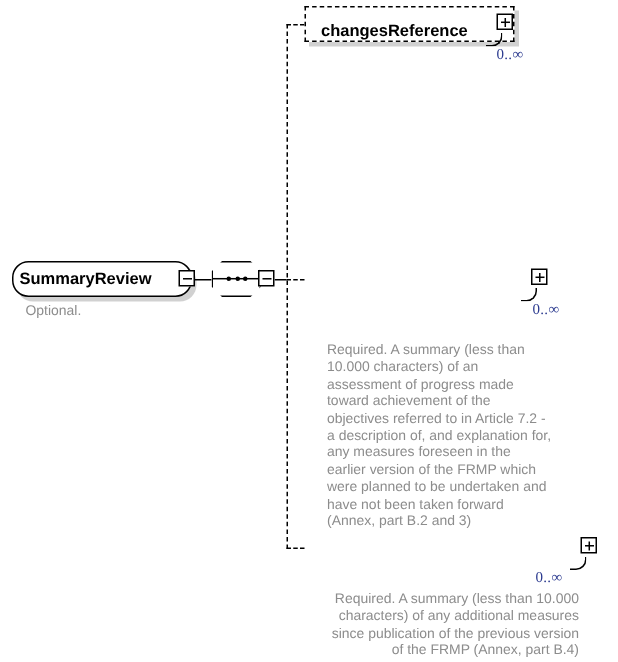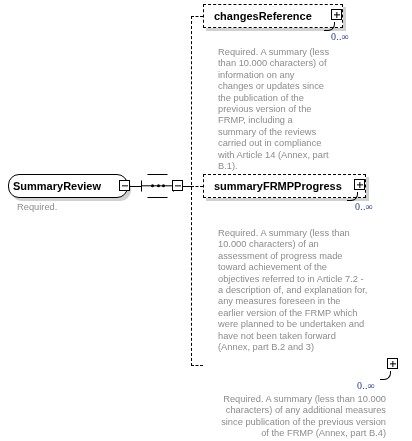--- a/index.html
+++ b/index.html
@@ -53,21 +53,21 @@
 
   
   .node-opt {
     border: 1.5px dashed #000000;
     border-radius: 0;
     padding-left: 10px;
     box-shadow: 3px 3px 0 rgba(0,0,0,0.18);
     height: 24px;
   }
 
-  .node-changes   { left: 203px; top: 4px;   width: 140px; }
+  .node-changes   { left: 203px; top: 4px;   width: 140px; align-items: flex-end; }
   .node-progress  { left: 203px; top: 174px; width: 163px; }
   .node-measures  { left: 203px; top: 353px; width: 196px; }
 
   
   .toggle {
     position: absolute;
     width: 11px;
     height: 11px;
     box-sizing: border-box;
     border: 1.3px solid #000000;
@@ -204,41 +204,37 @@
   <div class="line-v-dashed" style="left:191px; top:16px; height:350px;"></div>
 
   <div class="line-h-dashed" style="left:191px; top:16px; width:12px;"></div>
   <div class="line-h-dashed" style="left:191px; top:185.5px; width:12px;"></div>
   <div class="line-h-dashed" style="left:191px; top:365px; width:12px;"></div>
 
   <div class="node node-root">
     <span class="node-label">SummaryReview</span>
   </div>
   <div class="toggle minus toggle-root"></div>
-  <div class="annotation ann-optional">Required.</div>
+  <div class="annotation ann-optional">Optional.</div>
 
   <div class="compositor">
     <div class="compositor-inner"></div>
     <div class="dot d1"></div>
     <div class="dot d2"></div>
     <div class="dot d3"></div>
   </div>
   <div class="toggle minus toggle-seq"></div>
 
   <div class="node node-opt node-changes">
     <span class="node-label">changesReference</span>
   </div>
   <div class="toggle plus toggle-changes"></div>
   <div class="curl" style="left:324px; top:22px;"></div>
   <div class="cardinality card-changes">0..∞</div>
-  <div class="annotation ann-changes">Required. A summary (less than 10.000 characters) of information on any changes or updates since the publication of the previous version of the FRMP, including a summary of the reviews carried out in compliance with Article 14 (Annex, part B.1).</div>
-
-  <div class="node node-opt node-progress">
-    <span class="node-label">summaryFRMPProgress</span>
-  </div>
+
   <div class="toggle plus toggle-progress"></div>
   <div class="curl" style="left:347px; top:192px;"></div>
   <div class="cardinality card-progress">0..∞</div>
   <div class="annotation ann-progress">Required. A summary (less than 10.000 characters) of an assessment of progress made toward achievement of the objectives referred to in Article 7.2 - a description of, and explanation for, any measures foreseen in the earlier version of the FRMP which were planned to be undertaken and have not been taken forward (Annex, part B.2 and 3)</div>
 
   <div class="toggle plus toggle-measures"></div>
   <div class="curl" style="left:380px; top:371px;"></div>
   <div class="cardinality card-measures">0..∞</div>
   <div class="annotation ann-measures">Required. A summary (less than 10.000 characters) of any additional measures since publication of the previous version of the FRMP (Annex, part B.4)</div>
 

